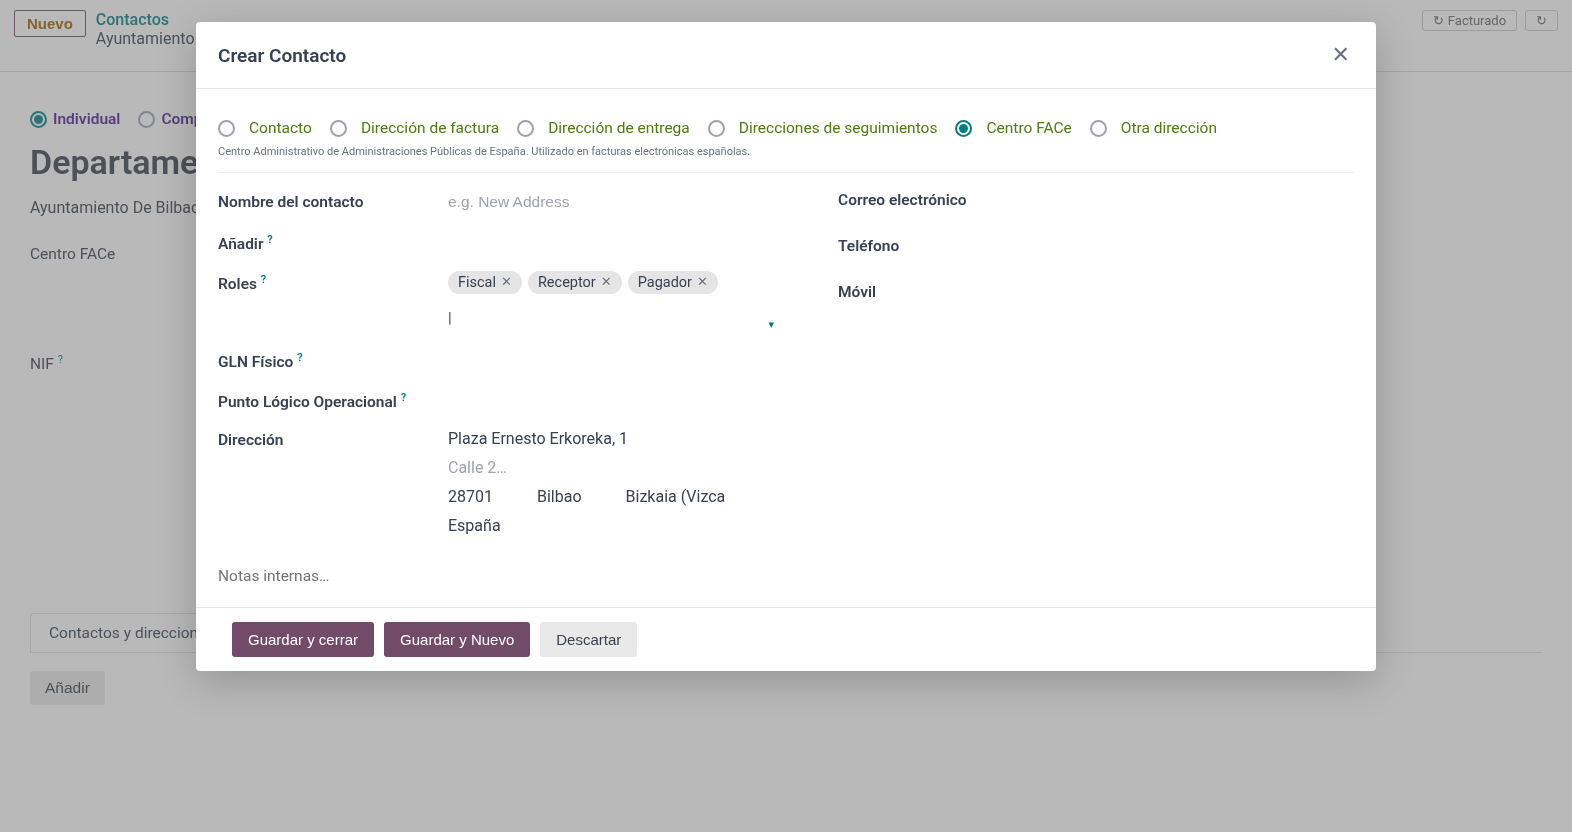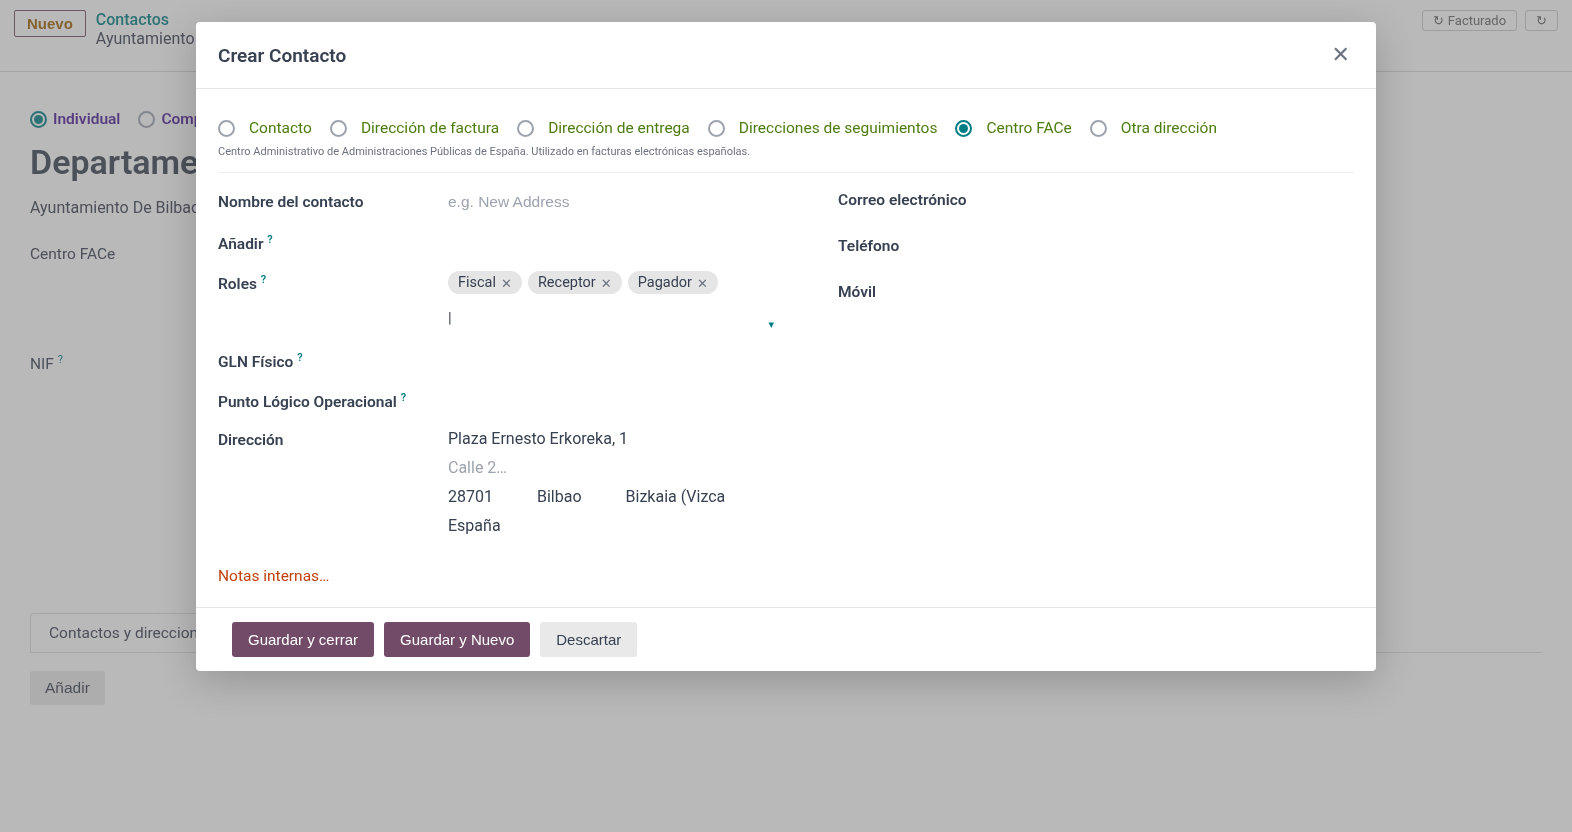--- a/index.html
+++ b/index.html
@@ -98,28 +98,28 @@
   .m-radio-row { display:flex; gap: 18px; align-items:center; flex-wrap:wrap; }
   .m-radio-item { display:inline-flex; align-items:center; gap:14px; font-size:15.5px; color:#4d7c0f;margin-top:12px; }
   .m-desc { color:#6b7280; font-size:11px; margin-top: 8px; }
   .m-hr { border:none; border-top:1px solid #eee; margin-top:14px; }
 
   .form-grid { display:grid; grid-template-columns: 190px 360px 1fr; column-gap: 40px; row-gap: 18px; margin-top: 18px; align-items:start;}
   .f-label { font-weight:600; color:#374151; font-size:15.5px; padding-top:2px; white-space:normal;}
   .f-input { border:none; font-size:15.5px; color:#a16207; width:100%; padding:2px 0; outline:none; }
   .f-input::placeholder { color:#9ca3af; }
   .tags { display:flex; gap:6px; flex-wrap:wrap; }
-  .tag { background:#e5e5e5; border-radius: 12px; padding: 3px 10px; font-size:14.5px; color:#374151; display:inline-flex; align-items:flex-end; gap:5px;}
+  .tag { background:#e5e5e5; border-radius: 12px; padding: 3px 10px; font-size:14.5px; color:#374151; display:inline-flex; align-items:flex-start; gap:5px;}
   .tag-x { color:#6b7280; font-size:13px; cursor:pointer; }
   .dd-caret { color:#017e84; font-size:11px; text-align:right; padding-right:4px; margin-top:14px;}
   .addr-block { font-size:16px; color:#374151; }
   .addr-line { margin-bottom:10px; }
   .addr-line.muted { color:#9ca3af; }
   .addr-row3 { display:flex; gap:44px; margin-bottom:10px; overflow:hidden; white-space:nowrap;}
-  .notes-ph { color:#c2410c; font-size:15.5px; margin-top: 22px;}
+  .notes-ph { color:#737373; font-size:15.5px; margin-top: 22px;}
 
   .right-col { padding-left: 20px; }
   .right-label { font-weight:600; color:#374151; font-size:15.5px; margin-bottom:18px;}
 
   .modal-footer {
     border-top:1px solid #e5e5e5;
     padding: 14px 36px;
     display:flex; gap:10px;
   }
   .btn-primary {

